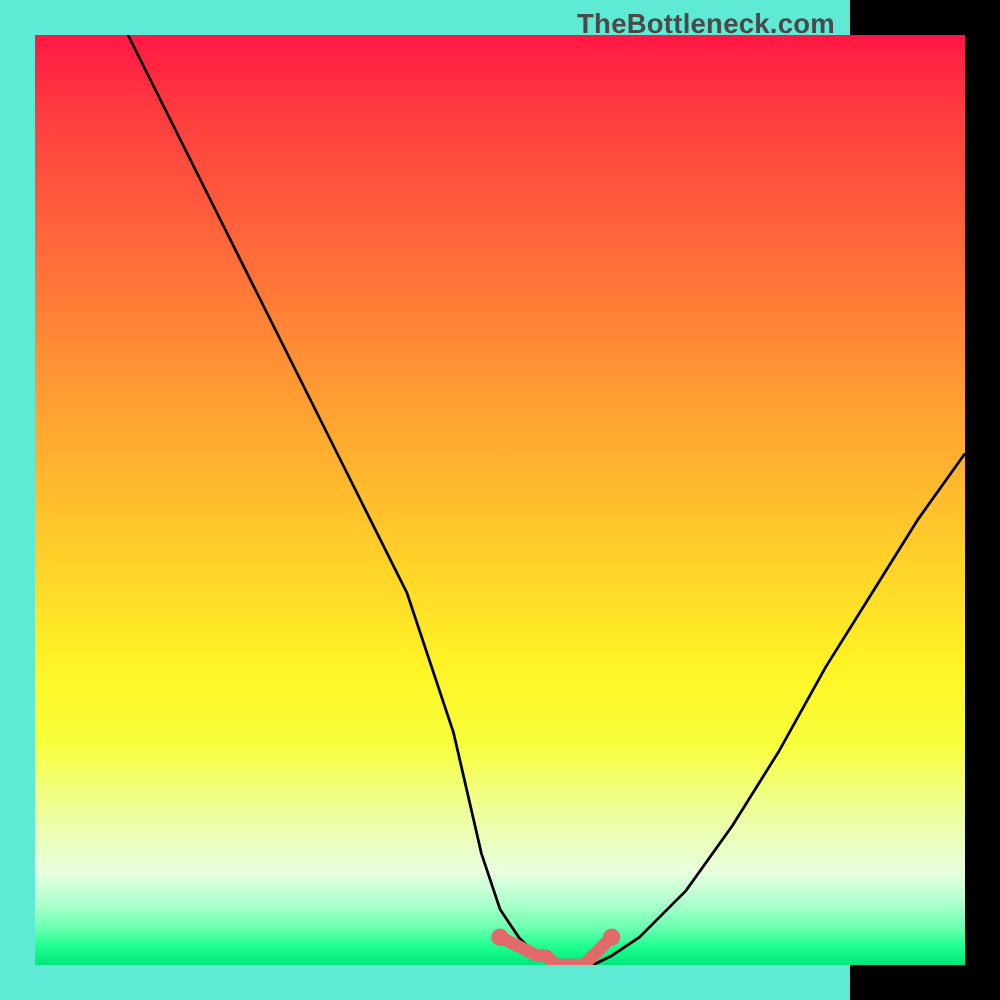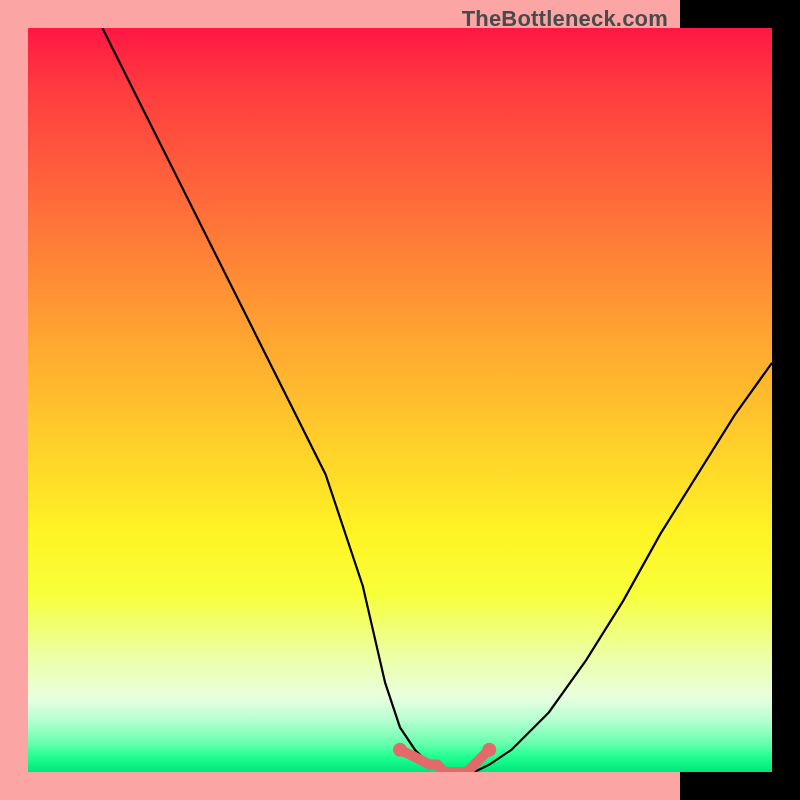--- a/index.html
+++ b/index.html
@@ -9,21 +9,21 @@
     height: 800px;
     background: #000;
     overflow: hidden;
   }
   .frame {
     position: absolute;
     left: 0;
     top: 0;
     width: 680px;
     height: 800px;
-    background: #fca5a5;
+    background: #5eead4;
   }
   .plot-area {
     position: absolute;
     left: 28px;
     top: 28px;
     width: 744px;
     height: 744px;
     overflow: hidden;
   }
   .gradient {

